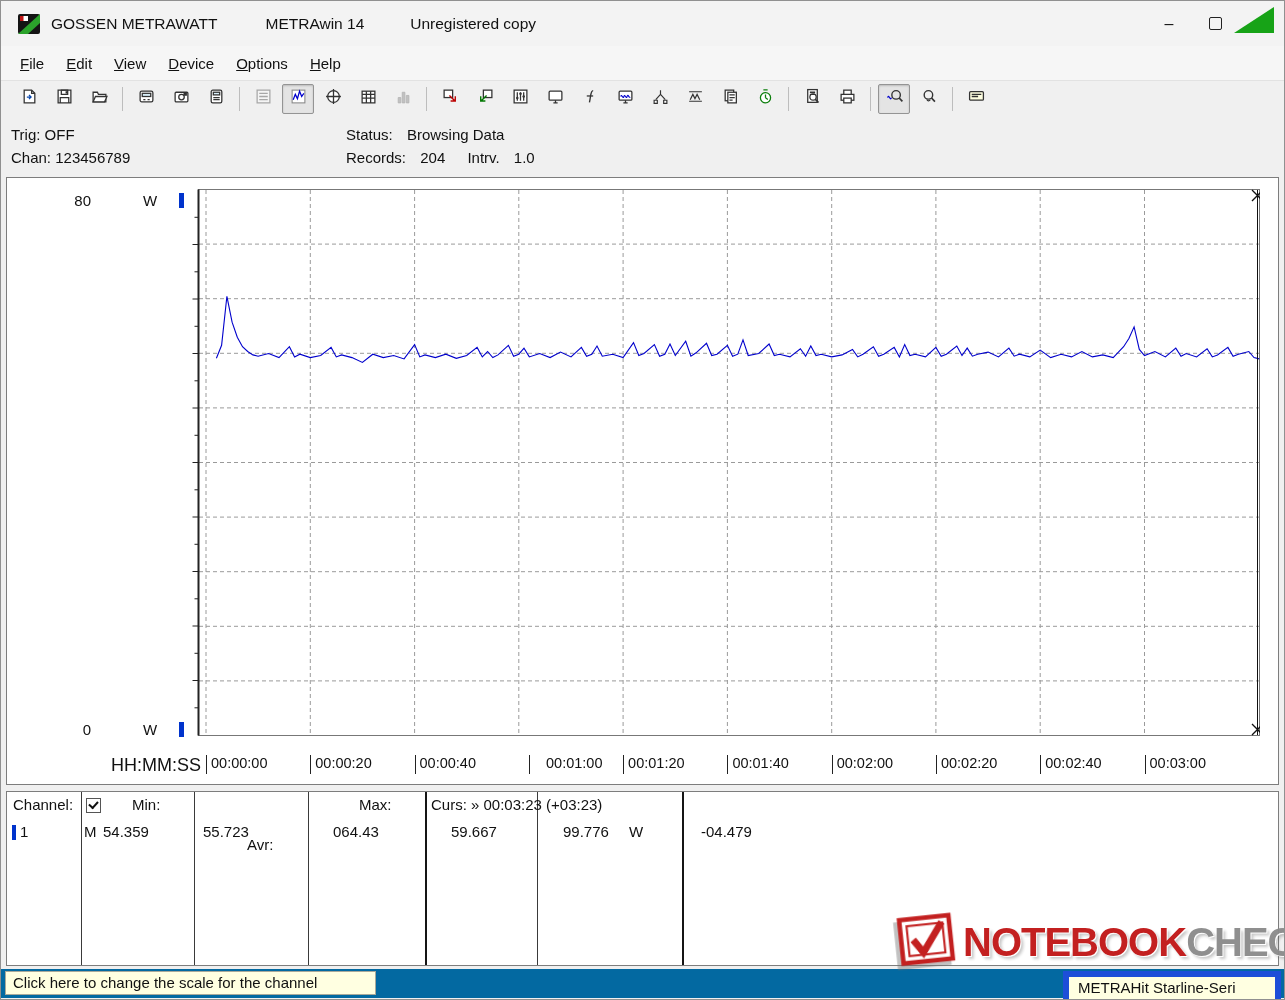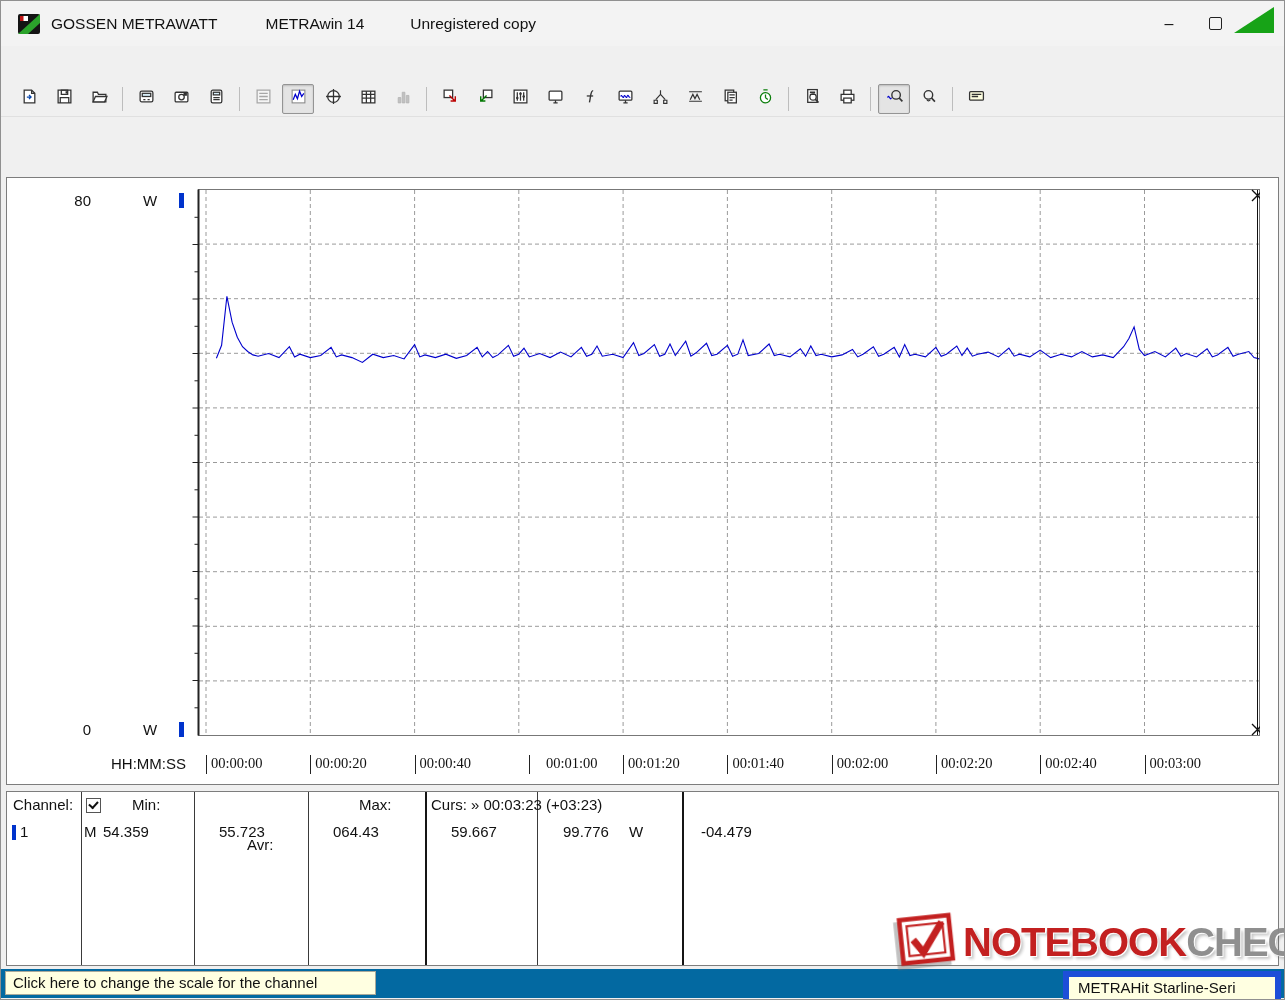--- a/index.html
+++ b/index.html
@@ -40,22 +40,22 @@
   .info-col2 .val{margin-left:10px;}
   .info-col2 .val2{margin-left:18px;}
   .inline{display:inline;}
 
   
   .chartpanel{position:absolute;left:5px;top:176px;width:1271px;height:606px;background:#fff;
               border:1px solid #7d7d7d;}
   .plot{position:absolute;left:181px;top:11px;width:1072px;height:547px;}
   .ylab{position:absolute;font-size:15px;white-space:nowrap;}
   .chmark{position:absolute;width:5px;height:15px;background:#0033cc;}
-  .xaxis-label{position:absolute;left:104px;top:577px;font-size:15px;}
-  .xticks{position:absolute;left:0;top:577px;right:0;height:22px;font-family:Liberation Serif, serif;}
+  .xaxis-label{position:absolute;left:104px;top:577px;font-size:18px;}
+  .xticks{position:absolute;left:0;top:577px;right:0;height:22px;}
   .tick{position:absolute;top:0;font-size:14.5px;border-left:1px solid #222;padding-left:4px;
         line-height:17px;height:19px;white-space:nowrap;}
 
   
   .tablepanel{position:absolute;left:5px;top:790px;width:1271px;height:173px;background:#fff;
               border:1px solid #7d7d7d;font-size:15px;}
   .vline{position:absolute;top:0;bottom:0;width:1px;background:#3a3a3a;}
   .vline.thick{width:2px;background:#151515;}
   .th,.td{position:absolute;white-space:nowrap;}
   .th{top:4px;}
@@ -103,20 +103,28 @@
         </div>
       <div class="wctrl">
           <span class="maxbox"></span>
         </div>
       <div class="wctrl">
           <span>×</span>
         </div>
     </div>
   </div>
 
+  <div class="menubar">
+      <div class="mi"><u>F</u>ile</div>
+      <div class="mi"><u>E</u>dit</div>
+      <div class="mi"><u>V</u>iew</div>
+      <div class="mi"><u>D</u>evice</div>
+      <div class="mi"><u>O</u>ptions</div>
+      <div class="mi"><u>H</u>elp</div>
+    </div>
 
   <div class="toolbar">
       <div class="tbtn">
         <span><svg viewBox="0 0 16 16" width="17" height="17" aria-hidden="true">
             <g fill="none" stroke="#333" stroke-width="1.2">
               <path d="M3 14V2h7l3 3v9z" fill="#fff"></path>
               <path d="M10 2v3h3"></path>
             </g>
             <path d="M5.5 8.5h4m-2-2 2 2-2 2" stroke="#0645ad" fill="none" stroke-width="1.2"></path>
           </svg></span>
@@ -323,20 +331,38 @@
         <span><svg viewBox="0 0 16 16" width="17" height="17" aria-hidden="true">
             <g fill="none" stroke="#333" stroke-width="1.2">
               <rect x="1.5" y="3.5" width="13" height="8" rx="1" fill="#ffffe1"></rect>
               <path d="M3.5 6h9M3.5 8h6"></path>
             </g>
           </svg></span>
       </div>
     </div>
   <div class="tri" style="border-bottom-color: rgb(23, 163, 23);"></div>
 
+  <div class="infobar">
+    <div class="info-col1">
+      <div>Trig: OFF</div>
+      <div>Chan: 123456789</div>
+    </div>
+    <div class="info-col2">
+      <div>
+        <span class="inline">Status:</span>
+        <span class="inline val">Browsing Data</span>
+      </div>
+      <div>
+        <span class="inline">Records:</span>
+        <span class="inline val">204</span>
+        <span class="inline val2">Intrv.</span>
+        <span class="inline val">1.0</span>
+      </div>
+    </div>
+  </div>
 
   <div class="chartpanel">
     <span class="ylab" style="left:48px;top:14px;width:36px;text-align:right;">80</span>
     <span class="ylab" style="left:136px;top:14px;">W</span>
     <span class="chmark" style="left: 172px; top: 15px; background: rgb(0, 51, 204);"></span>
 
     <span class="ylab" style="left:48px;top:543px;width:36px;text-align:right;">0</span>
     <span class="ylab" style="left:136px;top:543px;">W</span>
     <span class="chmark" style="left: 172px; top: 544px; background: rgb(0, 51, 204);"></span>
 
@@ -414,21 +440,21 @@
     <div class="cb"></div>
     <span class="th" style="left:125px;">Min:</span>
     <span class="th" style="left:240px;margin-top:40px;">Avr:</span>
     <span class="th" style="left:352px;">Max:</span>
     <span class="th" style="left:424px;">Curs: » 00:03:23 (+03:23)</span>
 
     <div class="chrow-mark" style="background: rgb(0, 51, 204);"></div>
     <span class="td" style="left:13px;">1</span>
     <span class="td" style="left:77px;">M</span>
     <span class="td" style="left:96px;">54.359</span>
-    <span class="td" style="left:212px;">55.723</span>
+    <span class="td" style="left:196px;">55.723</span>
     <span class="td" style="left:326px;">064.43</span>
     <span class="td" style="left:444px;">59.667</span>
     <span class="td" style="left:556px;">99.776</span>
     <span class="td" style="left:622px;">W</span>
     <span class="td" style="left:694px;">-04.479</span>
   </div>
 
   <div class="statusbar">
     <div class="sb-left" style="background: rgb(255, 255, 225);">Click here to change the scale for the channel</div>
     <div class="sb-right" style="background: rgb(255, 255, 225);">METRAHit Starline-Seri</div>

